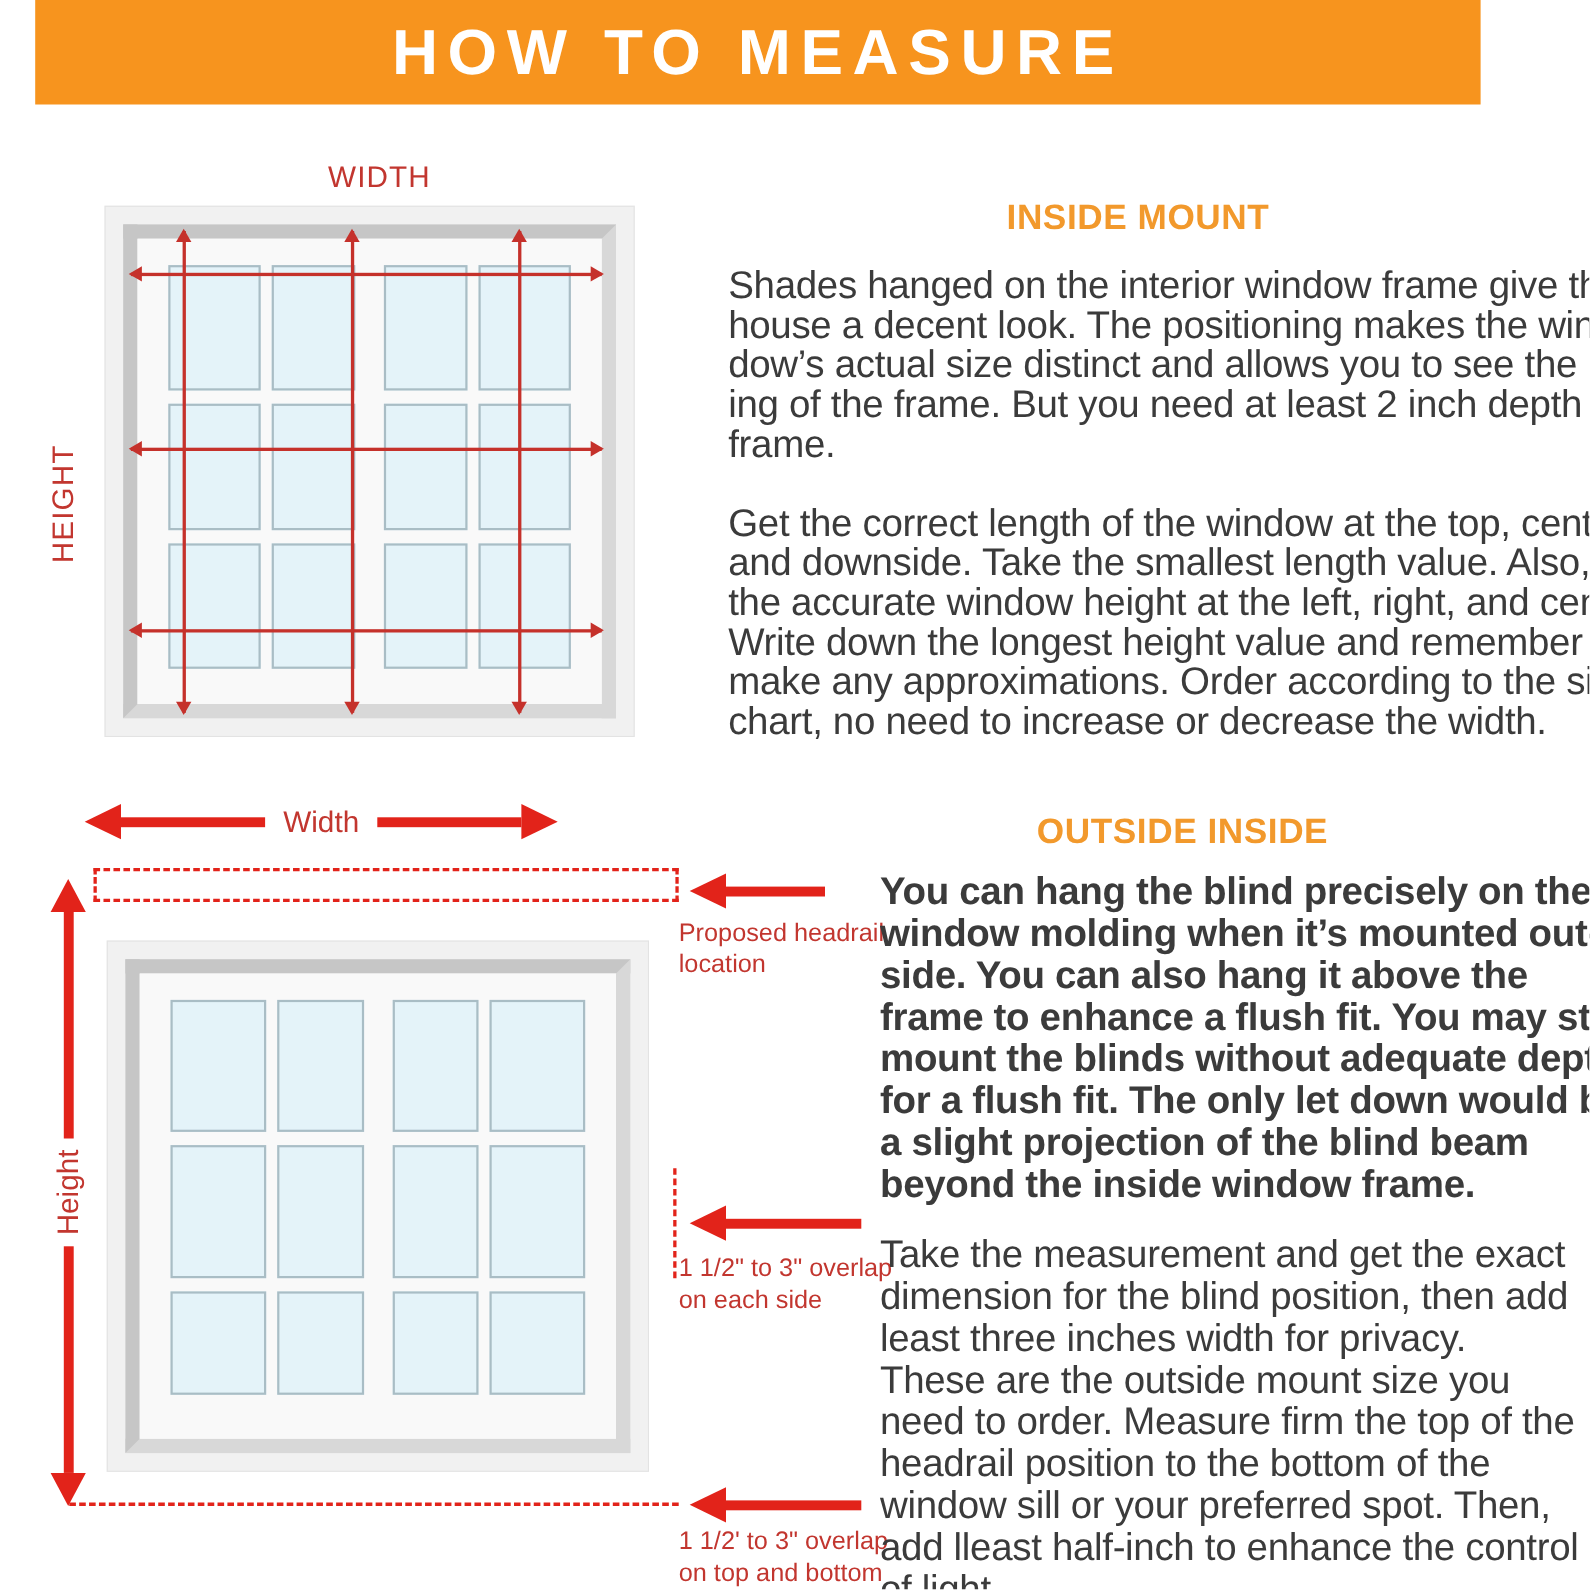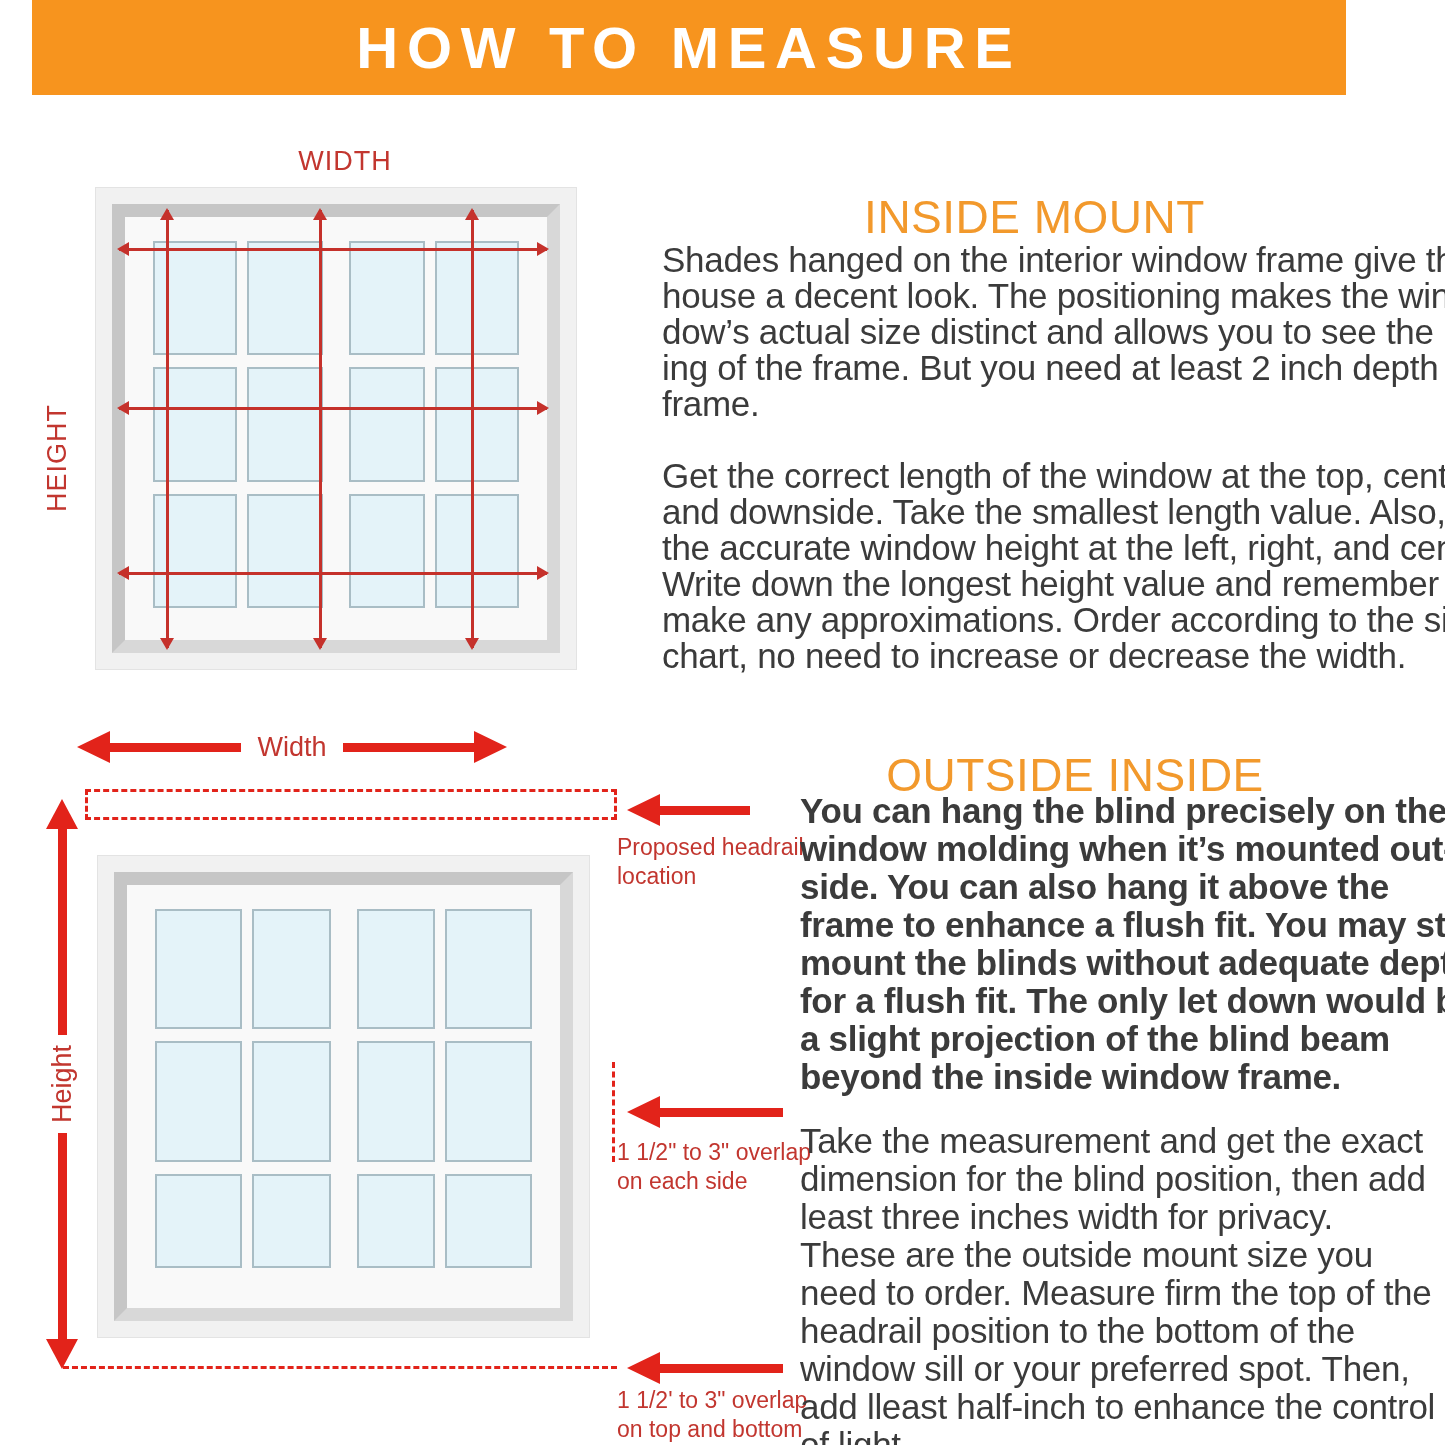--- a/index.html
+++ b/index.html
@@ -71,21 +71,21 @@
 
   .height-label-top{writing-mode:vertical-rl;transform:rotate(180deg);left:42px;top:372px;height:140px;}
   .width-label-top{left:245px;top:146px;width:200px;text-align:center;}
 
   
   .dashed-rect{position:absolute;border:3px dashed var(--red);box-sizing:border-box;}
   .vdash{position:absolute;border-left:3px dashed var(--red);}
   .hdash{position:absolute;border-top:3px dashed var(--red);}
 
   
-  .mount-heading{position:absolute;color:var(--heading-orange);font-weight:normal;font-size:46px;
+  .mount-heading{position:absolute;color:var(--heading-orange);font-weight:bold;font-size:32px;
                  text-align:center;letter-spacing:0.5px;}
   .para{position:absolute;color:var(--body);font-size:35px;letter-spacing:-0.3px;white-space:pre;}
   .para.inside{line-height:36px;}
   .para.outside{line-height:38px;}
 </style>
 </head>
 <body>
 
 <div class="canvas">
 

